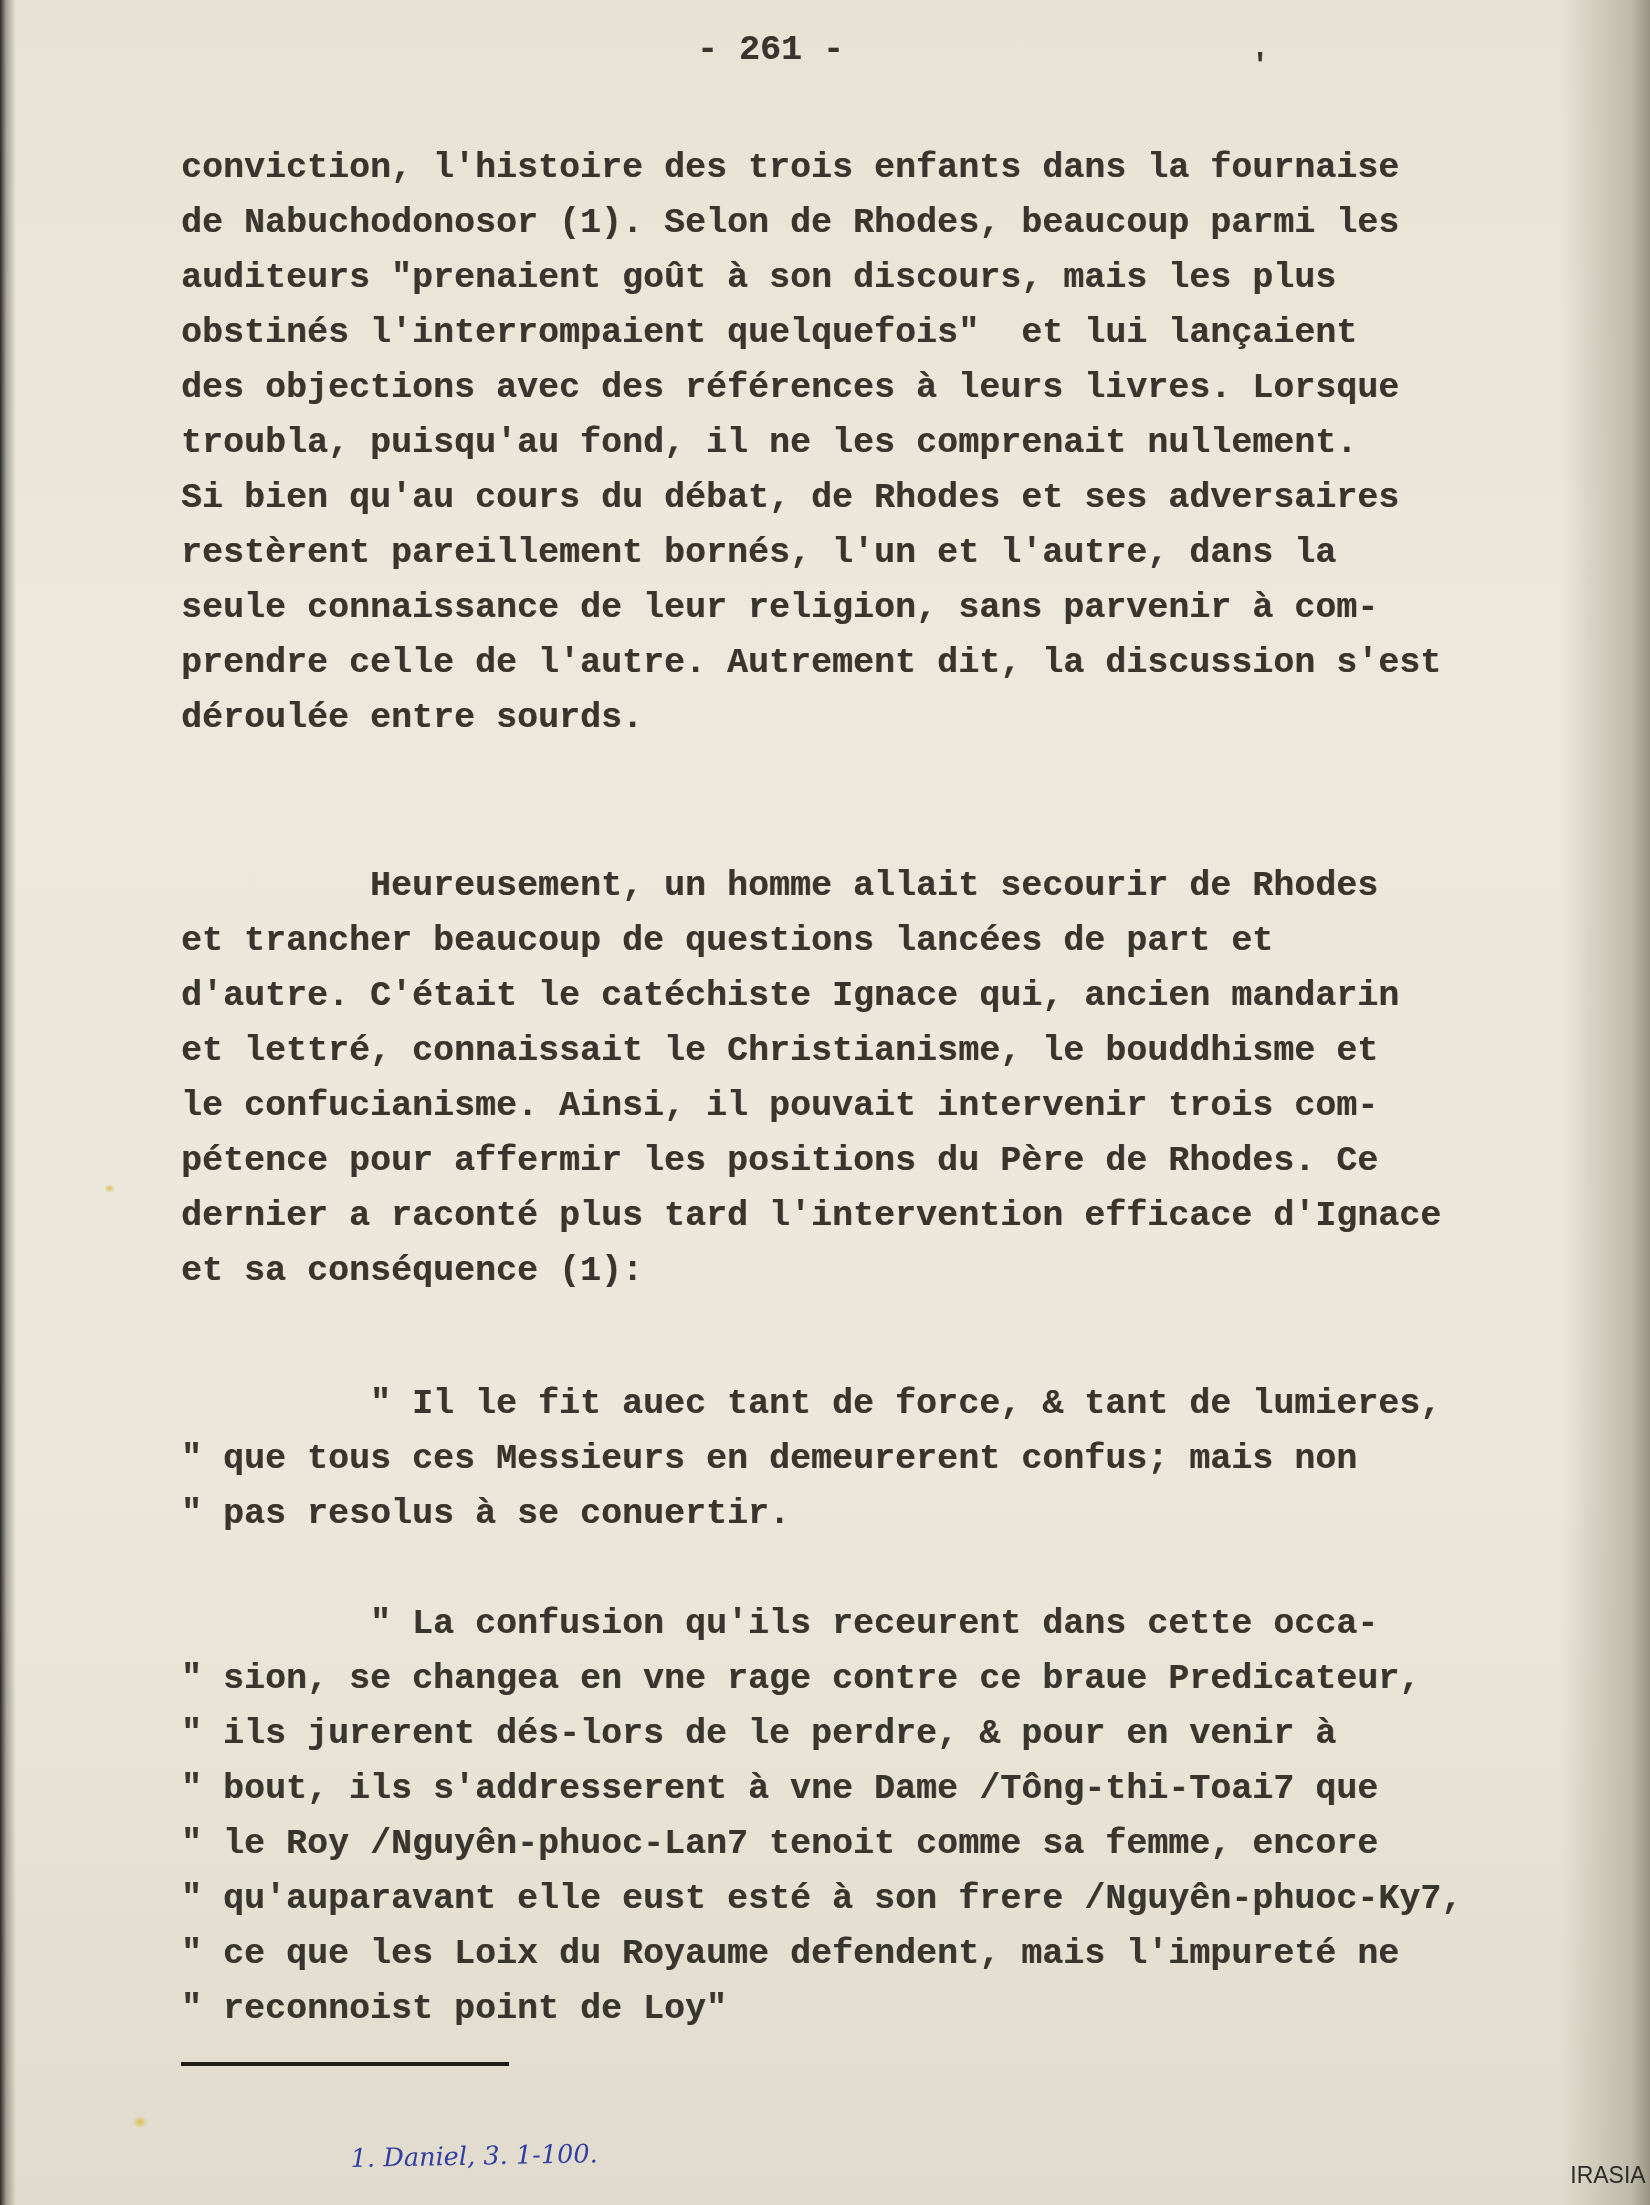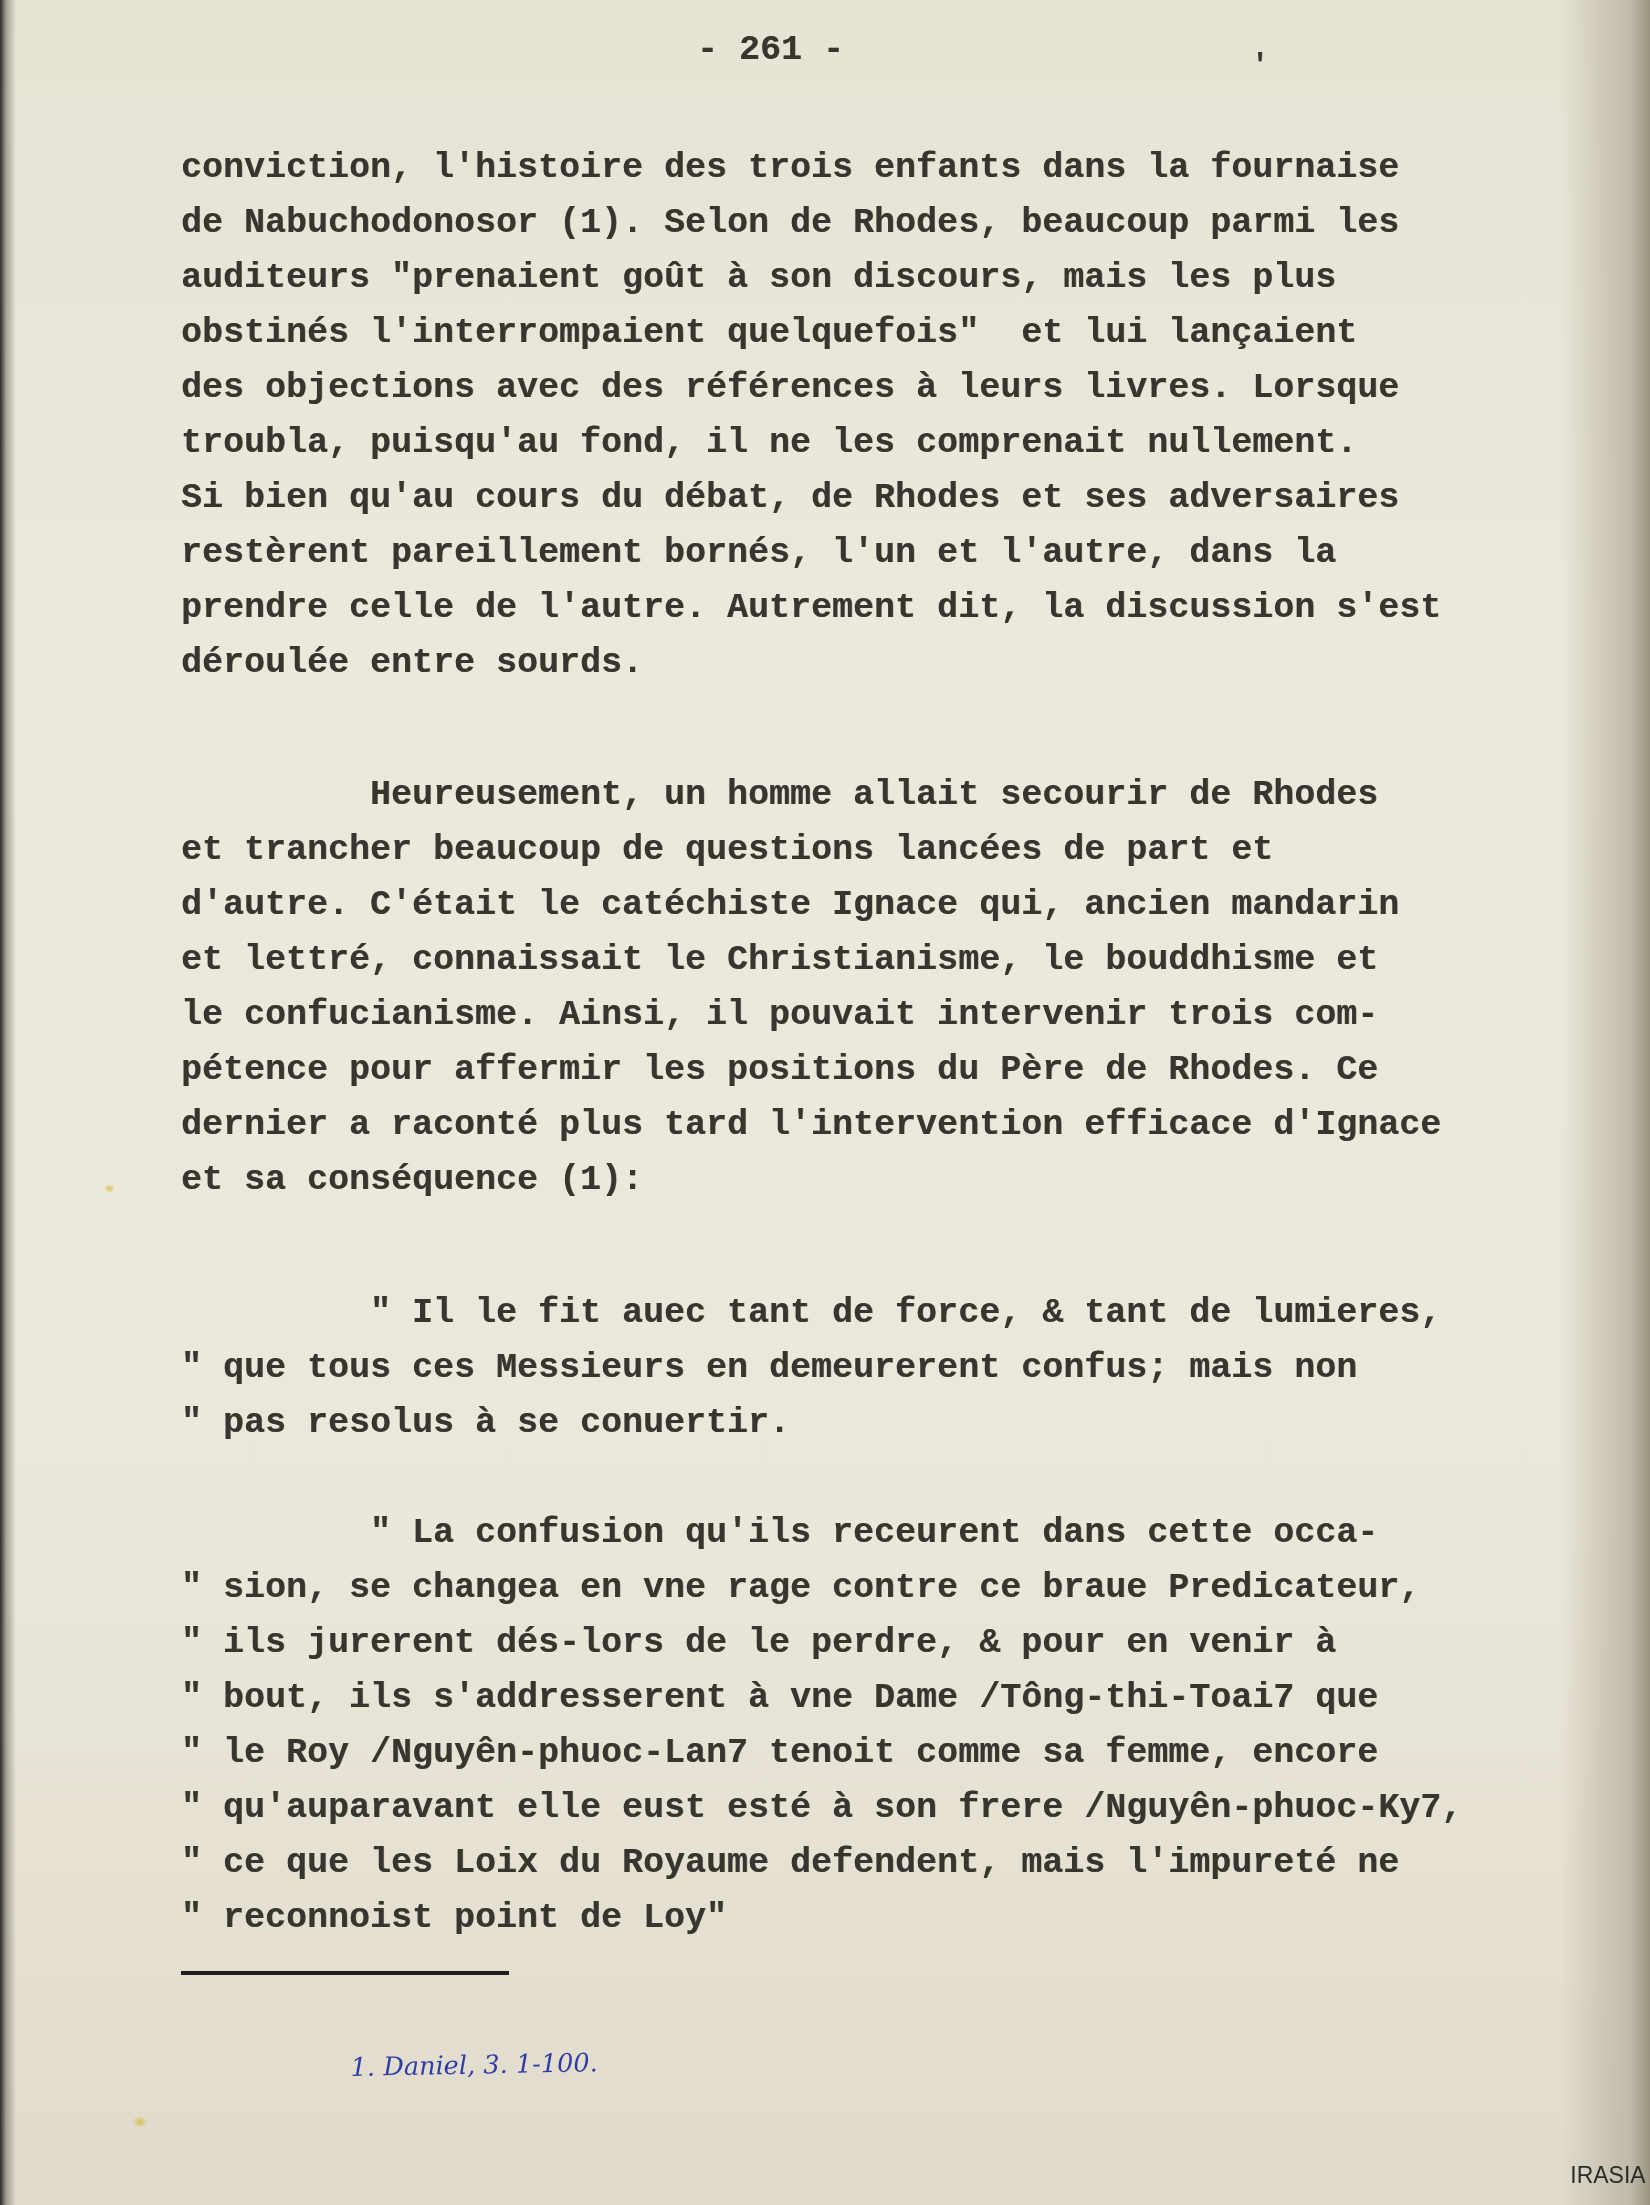--- a/index.html
+++ b/index.html
@@ -25,21 +25,21 @@
   }
   .page-number {
     position:absolute; top:23px; left:697px;
   }
   .stray {
     position:absolute; top:39px; left:1251px; font-size:30px;
   }
   .content {
     position:absolute; top:141px; left:181px; right:79px;
   }
-  .block-p2 { margin-top:77px; }
+  .block-p2 { margin-top:113px; }
   .block-q1 { margin-top:78px; }
   .block-q2 { margin-top:55px; }
   .tl { height:55px; }
   .fn-rule {
     margin-top:25px;
     width:328px; height:3.5px;
     background:#201e19;
   }
   .handwritten {
     margin-top:5.3px;
@@ -80,20 +80,21 @@
 
     <div class="block-p1">
       <div class="typew tl">conviction, l'histoire des trois enfants dans la fournaise</div>
       <div class="typew tl">de Nabuchodonosor (1). Selon de Rhodes, beaucoup parmi les</div>
       <div class="typew tl">auditeurs "prenaient goût à son discours, mais les plus</div>
       <div class="typew tl">obstinés l'interrompaient quelquefois"  et lui lançaient</div>
       <div class="typew tl">des objections avec des références à leurs livres. Lorsque</div>
       <div class="typew tl">troubla, puisqu'au fond, il ne les comprenait nullement.</div>
       <div class="typew tl">Si bien qu'au cours du débat, de Rhodes et ses adversaires</div>
       <div class="typew tl">restèrent pareillement bornés, l'un et l'autre, dans la</div>
+      <div class="typew tl">seule connaissance de leur religion, sans parvenir à com-</div>
       <div class="typew tl">prendre celle de l'autre. Autrement dit, la discussion s'est</div>
       <div class="typew tl">déroulée entre sourds.</div>
     </div>
 
     <div class="block-p2">
       <div class="typew tl">         Heureusement, un homme allait secourir de Rhodes</div>
       <div class="typew tl">et trancher beaucoup de questions lancées de part et</div>
       <div class="typew tl">d'autre. C'était le catéchiste Ignace qui, ancien mandarin</div>
       <div class="typew tl">et lettré, connaissait le Christianisme, le bouddhisme et</div>
       <div class="typew tl">le confucianisme. Ainsi, il pouvait intervenir trois com-</div>

